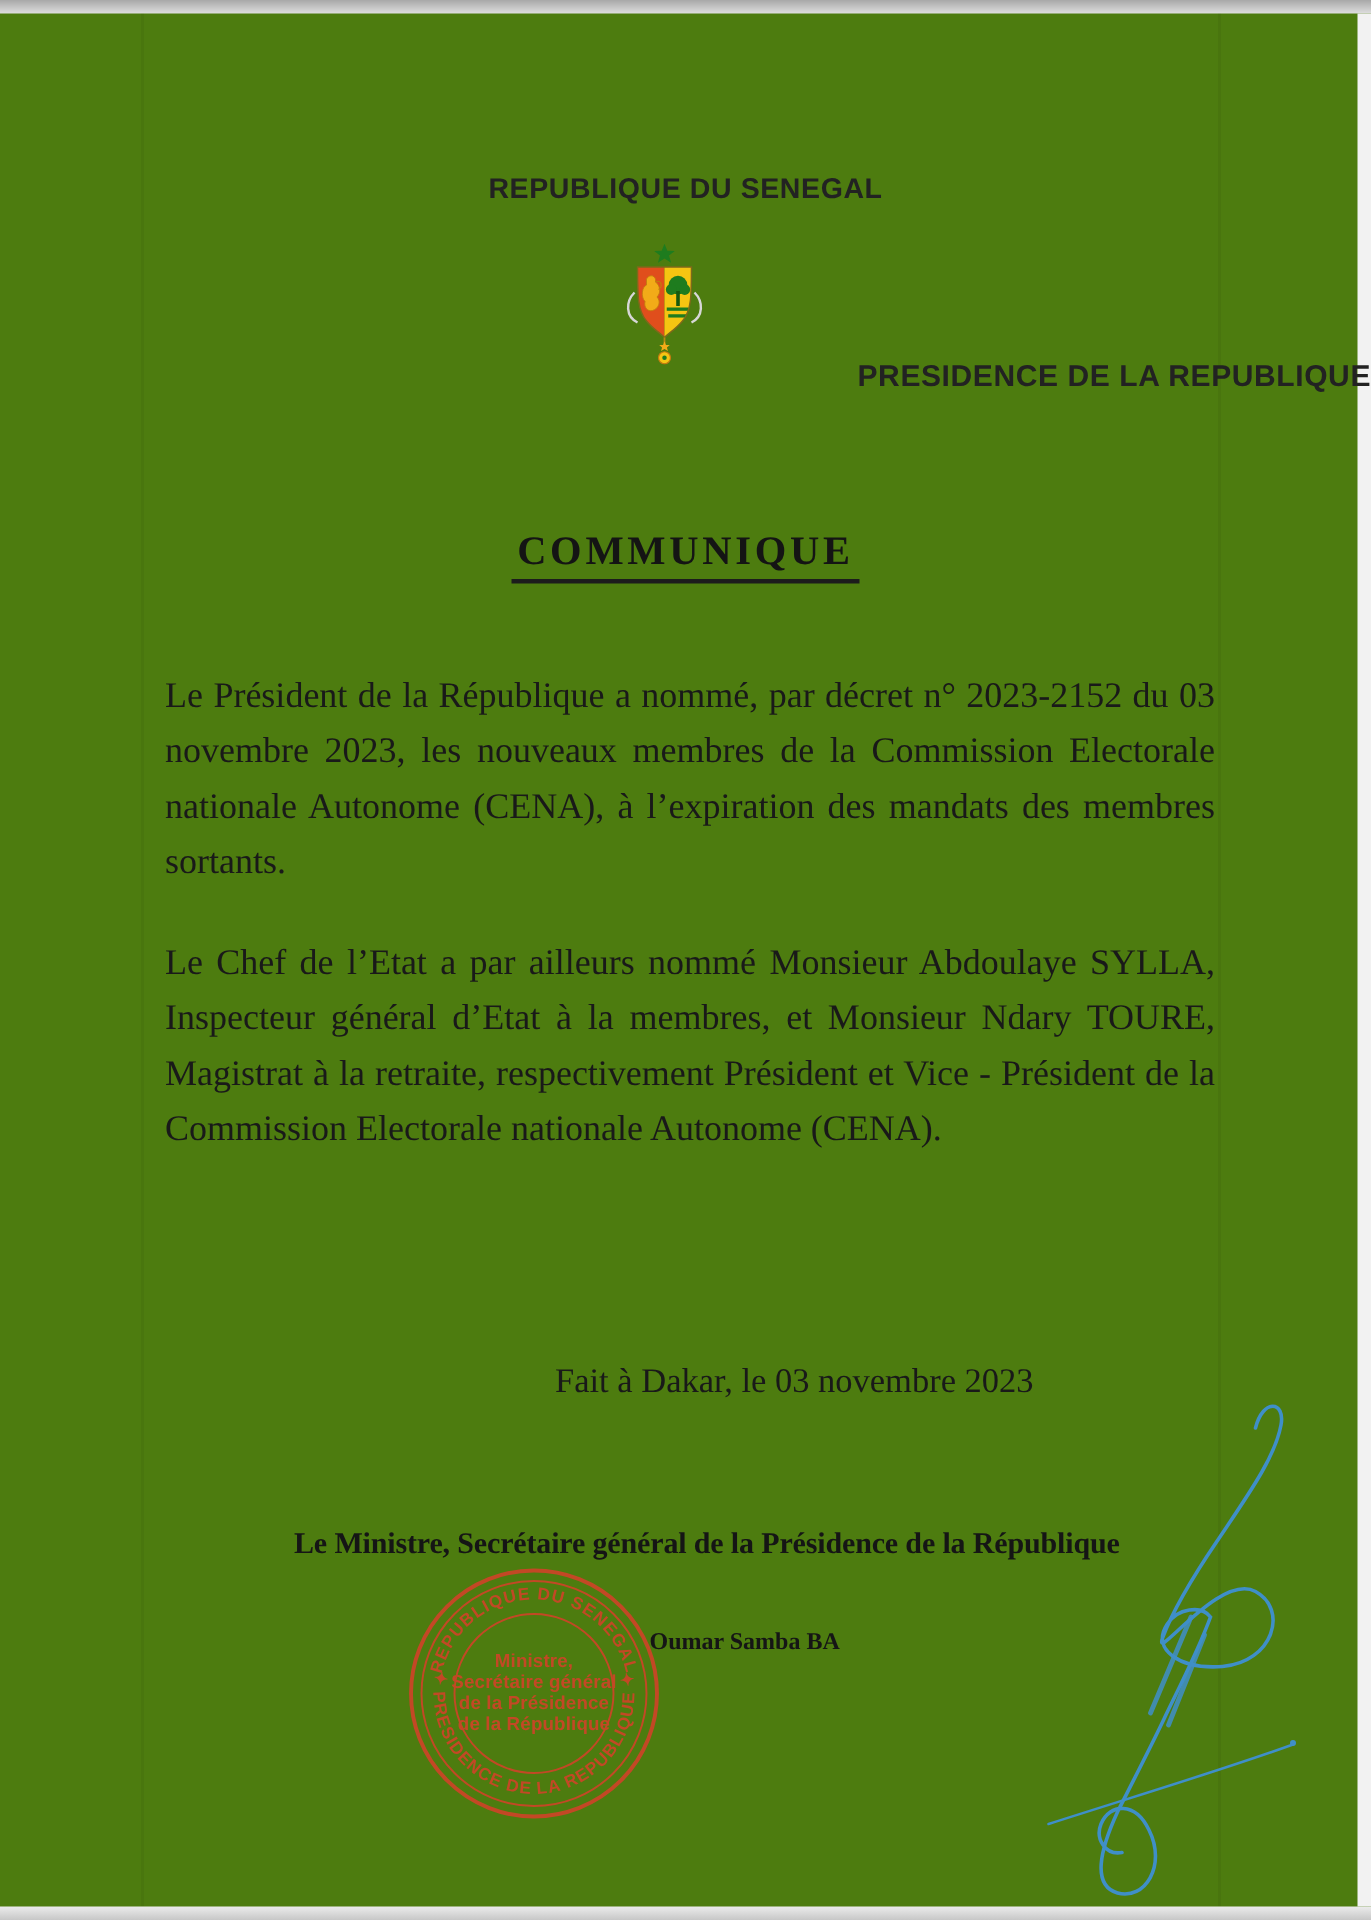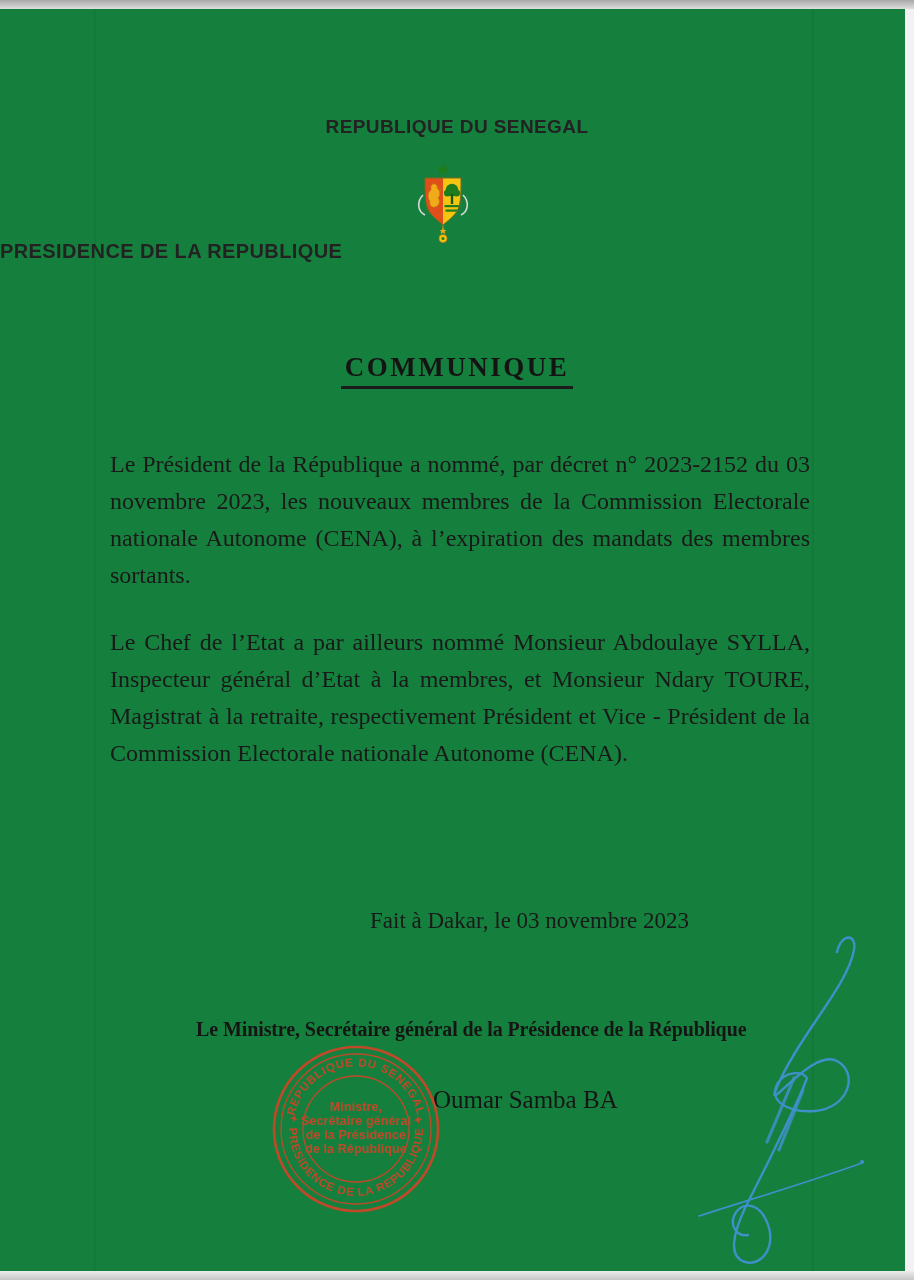--- a/index.html
+++ b/index.html
@@ -1,19 +1,19 @@
 <!DOCTYPE html>
 <html><head>
 <meta charset="utf-8">
 <style>
   html,body{margin:0;padding:0;background:#9e9e9e;}
   .page{
     position:relative;
     width:914px;height:1280px;
-    background:#15803d;
+    background:#4d7c0f;
     overflow:hidden;
     font-family:"Liberation Serif", serif;
     color:#1c1c1c;
   }
   
   .scan-top{position:absolute;left:0;top:0;width:914px;height:9px;
     background:linear-gradient(#a8a8a8,#dedede);}
   .scan-bottom{position:absolute;left:0;top:1271px;width:914px;height:9px;
     background:linear-gradient(#ececec,#c7c7c7);}
   .scan-vline-left{position:absolute;left:94px;top:9px;width:2px;height:1262px;
@@ -23,21 +23,21 @@
   .scan-right-edge{position:absolute;left:905px;top:9px;width:9px;height:1262px;
     background:#f2f2f2;}
   
   .h-republic{
     position:absolute;left:0;top:116px;width:914px;text-align:center;
     font-family:"Liberation Sans", sans-serif;font-weight:bold;
     font-size:19px;letter-spacing:0.4px;color:#222;
   }
   .emblem{position:absolute;left:413px;top:161px;width:60px;height:84px;}
   .h-presidency{
-    position:absolute;left:0;top:240px;width:914px;text-align:left;
+    position:absolute;left:0;top:240px;width:914px;text-align:right;
     font-family:"Liberation Sans", sans-serif;font-weight:bold;
     font-size:20px;letter-spacing:0.4px;color:#222;
   }
   
   .title-wrap{position:absolute;left:0;top:352px;width:914px;text-align:center;}
   .title{
     display:inline-block;font-weight:bold;font-size:27px;letter-spacing:2.5px;
     border-bottom:3.5px solid #1c1c1c;padding:0 4px 3px 4px;color:#141414;
   }
   
@@ -49,21 +49,21 @@
   .para-2{top:624px;}
   .dateline{
     position:absolute;left:370px;top:908px;font-size:23px;color:#191919;
     white-space:nowrap;
   }
   .signatory-title{
     position:absolute;left:196px;top:1002px;font-size:20px;font-weight:bold;
     letter-spacing:-0.1px;color:#151515;white-space:nowrap;margin-top:16px;
   }
   .signatory-name{
-    position:absolute;left:433px;top:1086px;font-size:25px;font-weight:normal;
+    position:absolute;left:433px;top:1086px;font-size:16px;font-weight:bold;
     color:#151515;white-space:nowrap;
   }
   .stamp{position:absolute;left:270px;top:1043px;width:172px;height:172px;opacity:0.93;}
   .stamp text{font-family:"Liberation Sans", sans-serif;font-weight:bold;}
   .stamp .arc-text{font-size:11.5px;letter-spacing:0.8px;}
   .stamp .center-text{font-size:12.5px;letter-spacing:0.1px;}
   .signature{position:absolute;left:695px;top:920px;width:195px;height:355px;}
 </style>
 </head>
 <body>

